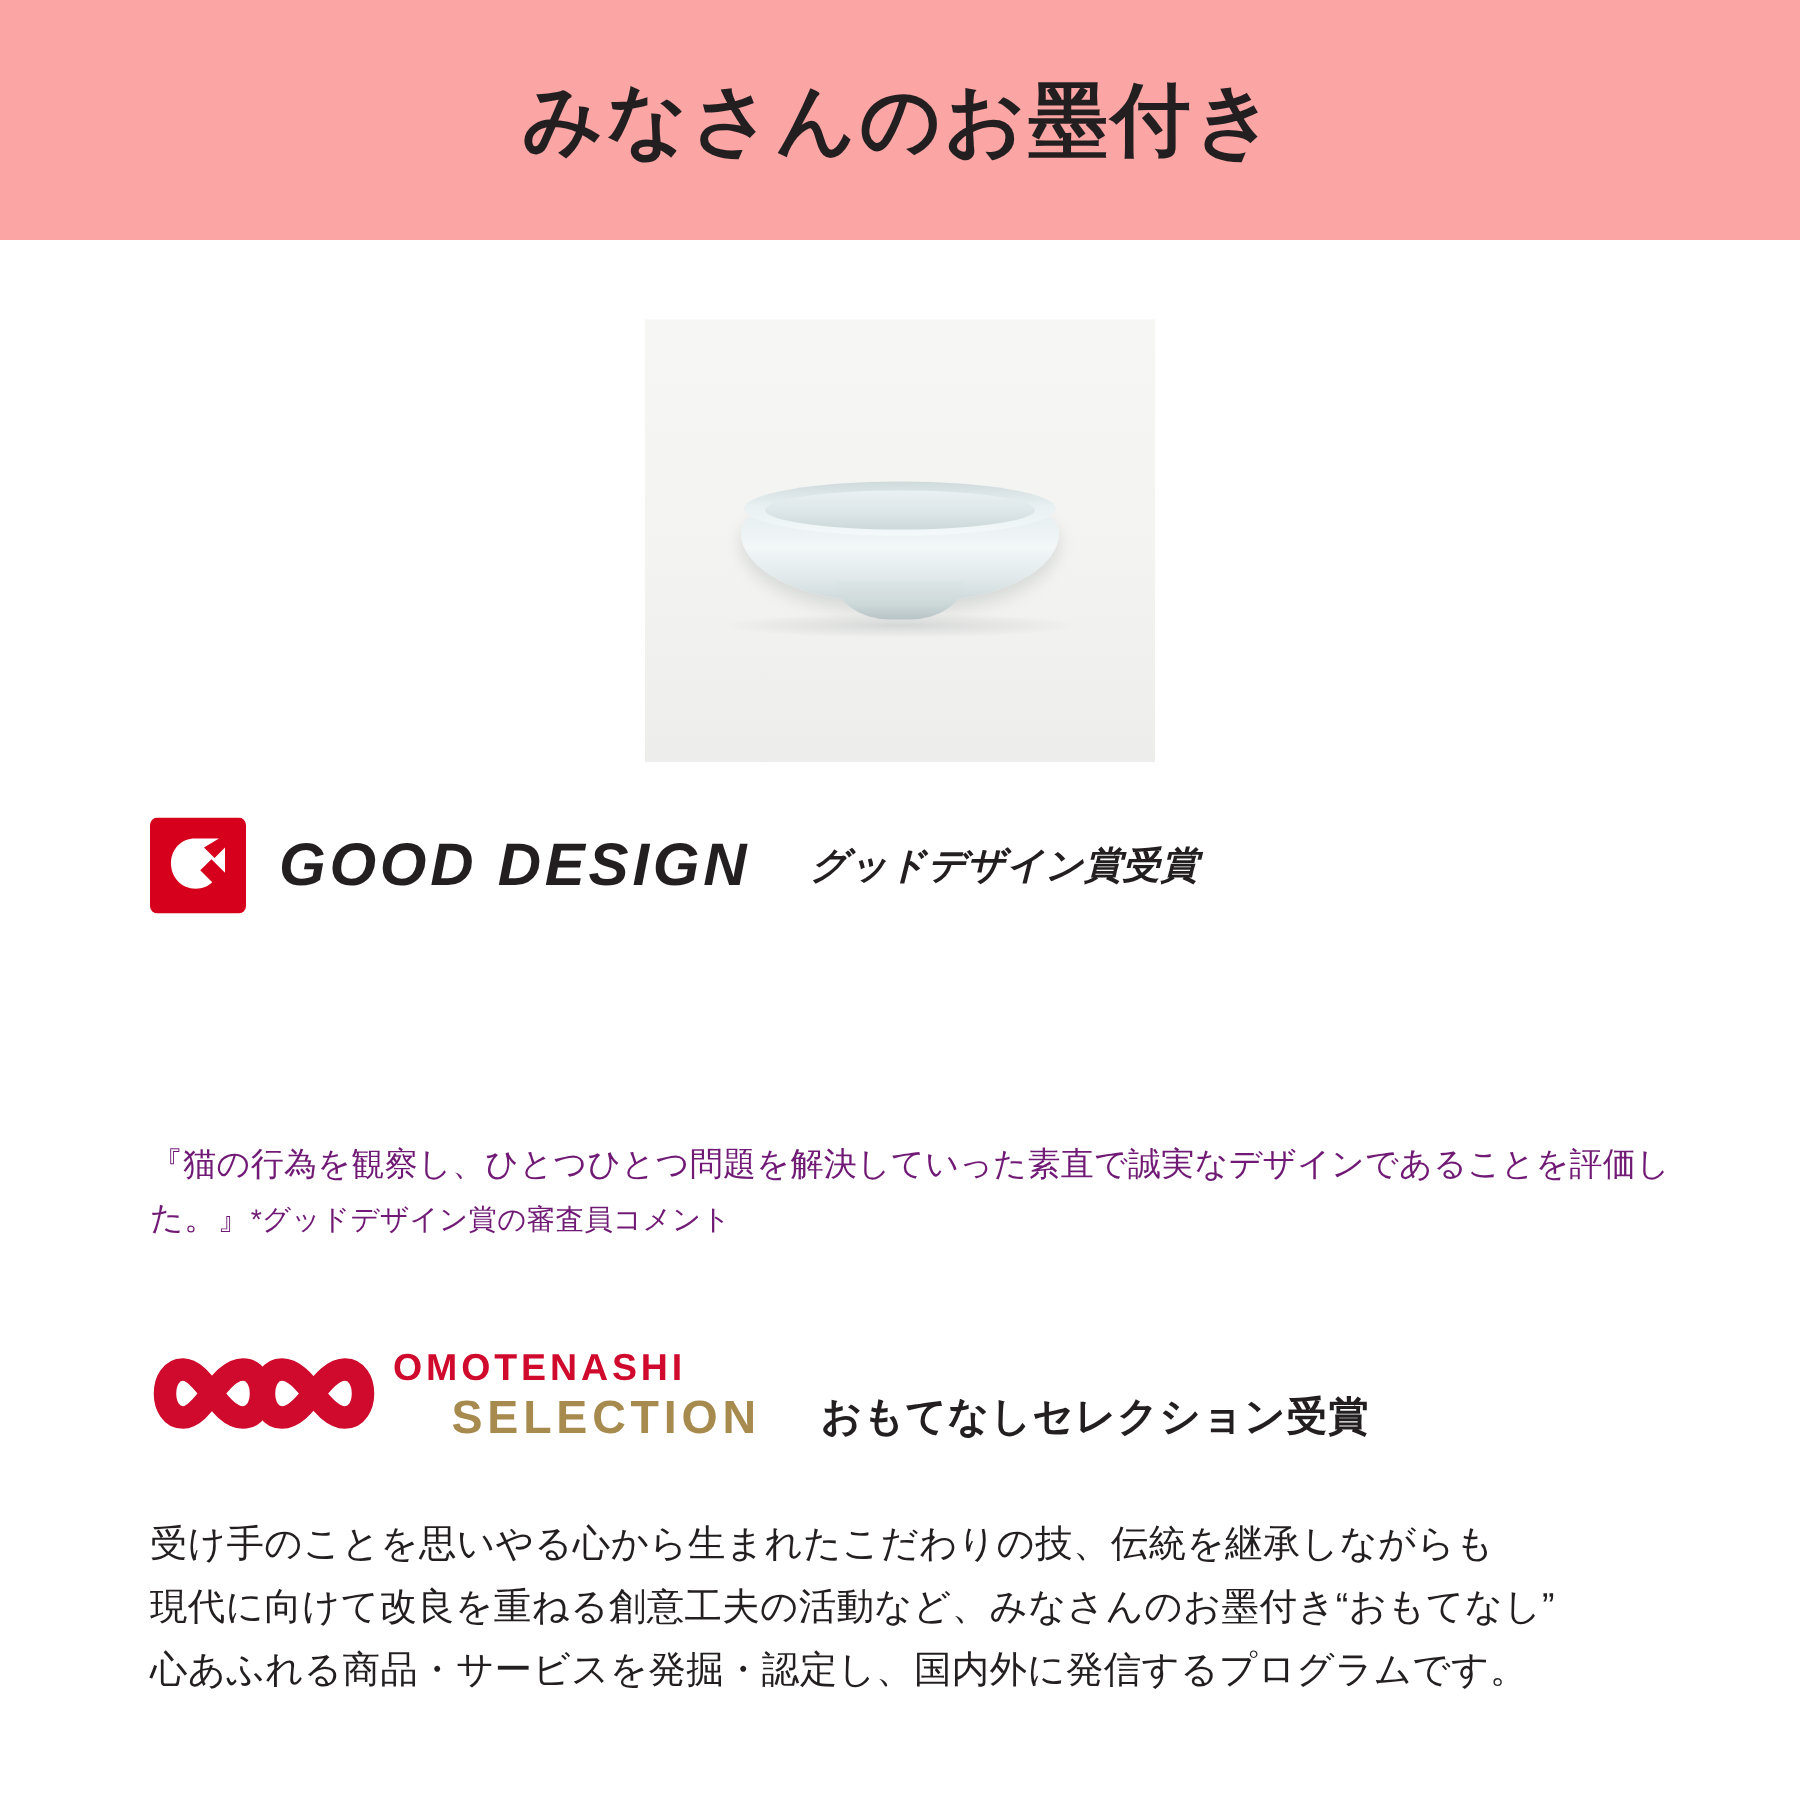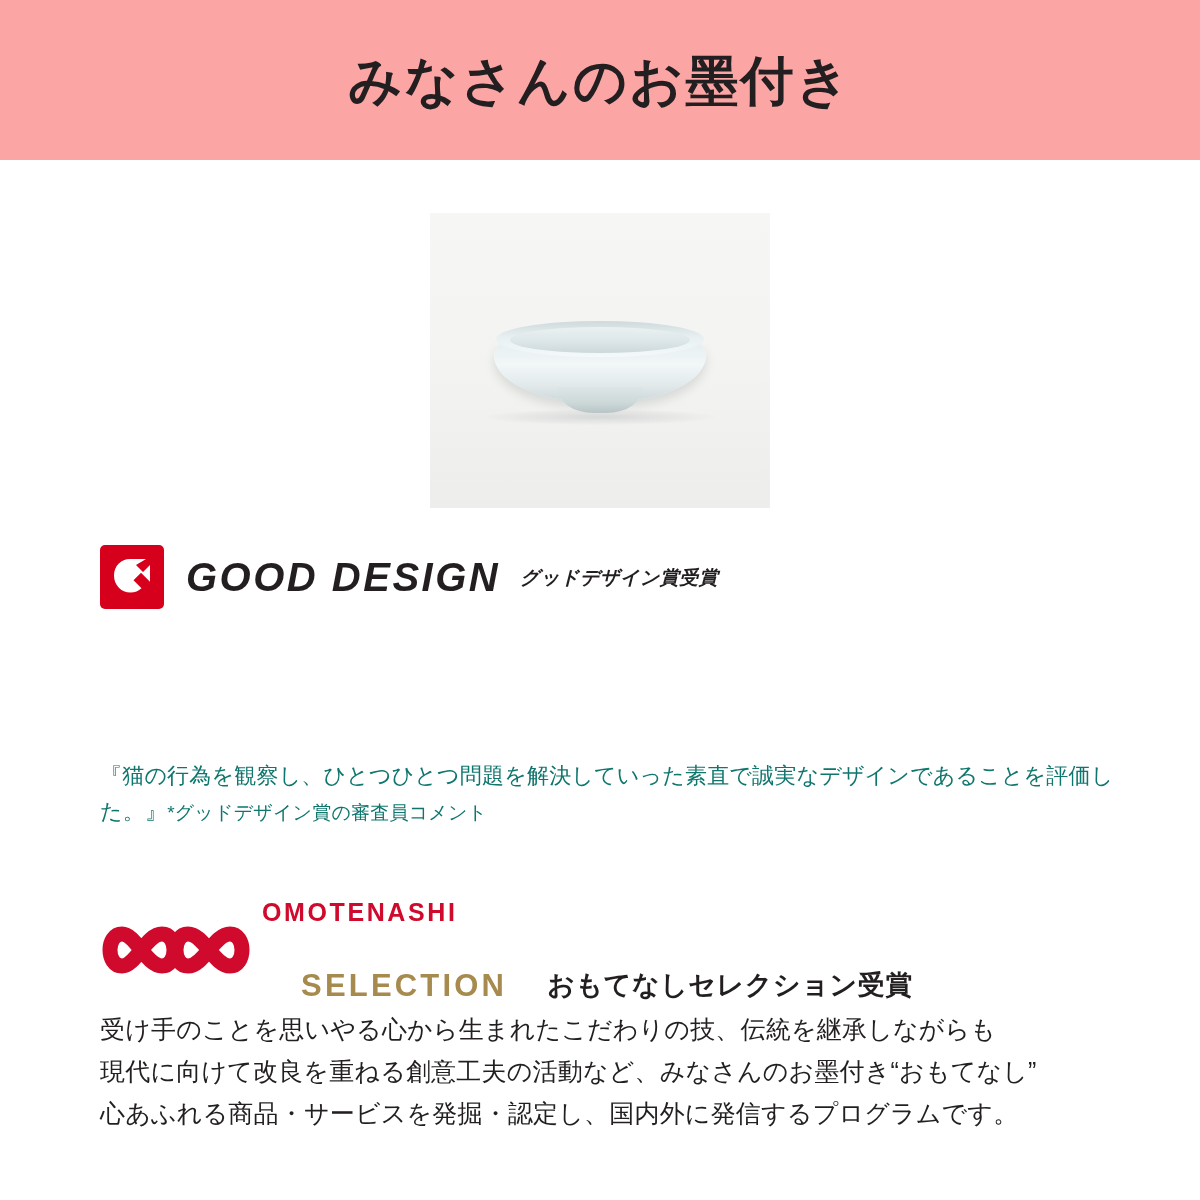--- a/index.html
+++ b/index.html
@@ -128,22 +128,22 @@
   }
   .gd-wordmark {
     margin-left: 22px;
     font-size: 40px;
     font-weight: 700;
     letter-spacing: 2.5px;
     color: #231f20;
     line-height: 1;
   }
   .gd-award {
-    margin-left: 20px;
-    font-size: 19px;
+    margin-left: 40px;
+    font-size: 25px;
     font-weight: 700;
     color: #231f20;
     line-height: 1;
     letter-spacing: 0.5px;
   }
 
   .gd-lead {
     position: absolute;
     left: 100px;
     top: 648px;
@@ -155,21 +155,21 @@
     letter-spacing: 0.4px;
   }
   .gd-note {
     position: absolute;
     left: 100px;
     top: 758px;
     width: 1020px;
     font-size: 22px;
     font-weight: 400;
     line-height: 1.62;
-    color: #0f766e;
+    color: #701a75;
     letter-spacing: 0.2px;
   }
   .gd-note .src {
     font-size: 19px;
   }
 
   
   .om-row {
     position: absolute;
     left: 100px;
@@ -180,21 +180,20 @@
   .om-logo {
     width: 150px;
     height: 62px;
     flex: none;
   }
   .om-text {
     margin-left: 12px;
     display: flex;
     flex-direction: column;
     justify-content: center;
-    gap: 41px;
   }
   .om-line1 {
     font-size: 25px;
     font-weight: 700;
     letter-spacing: 2.6px;
     color: #cf0a2c;
     line-height: 1.15;
   }
   .om-line2 {
     font-size: 31px;

